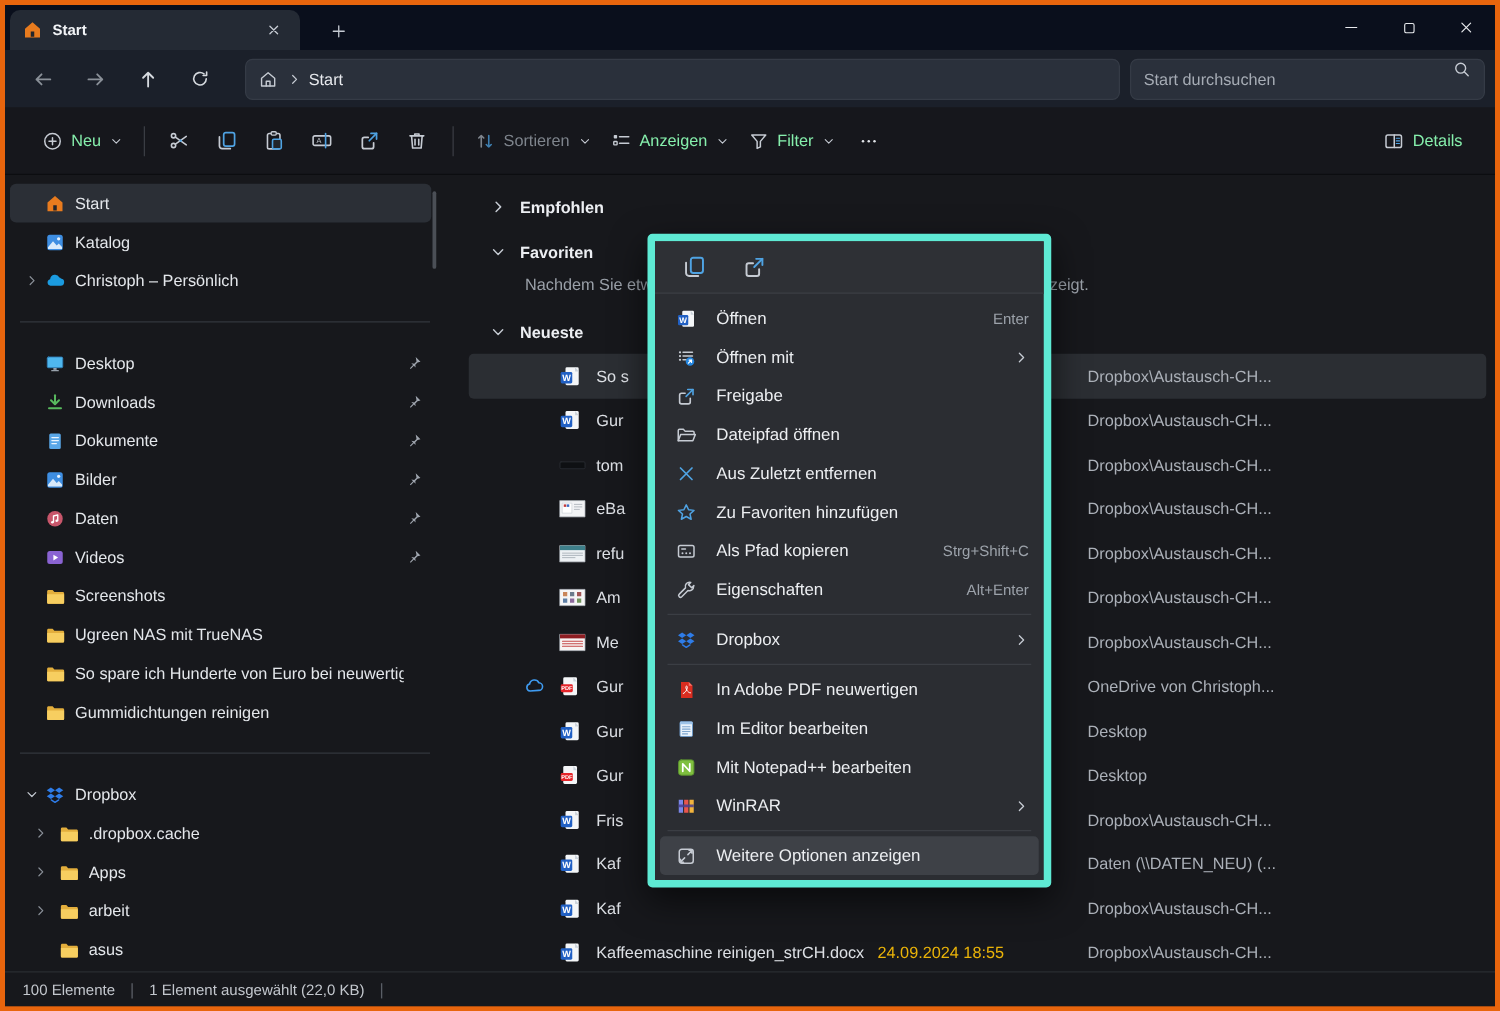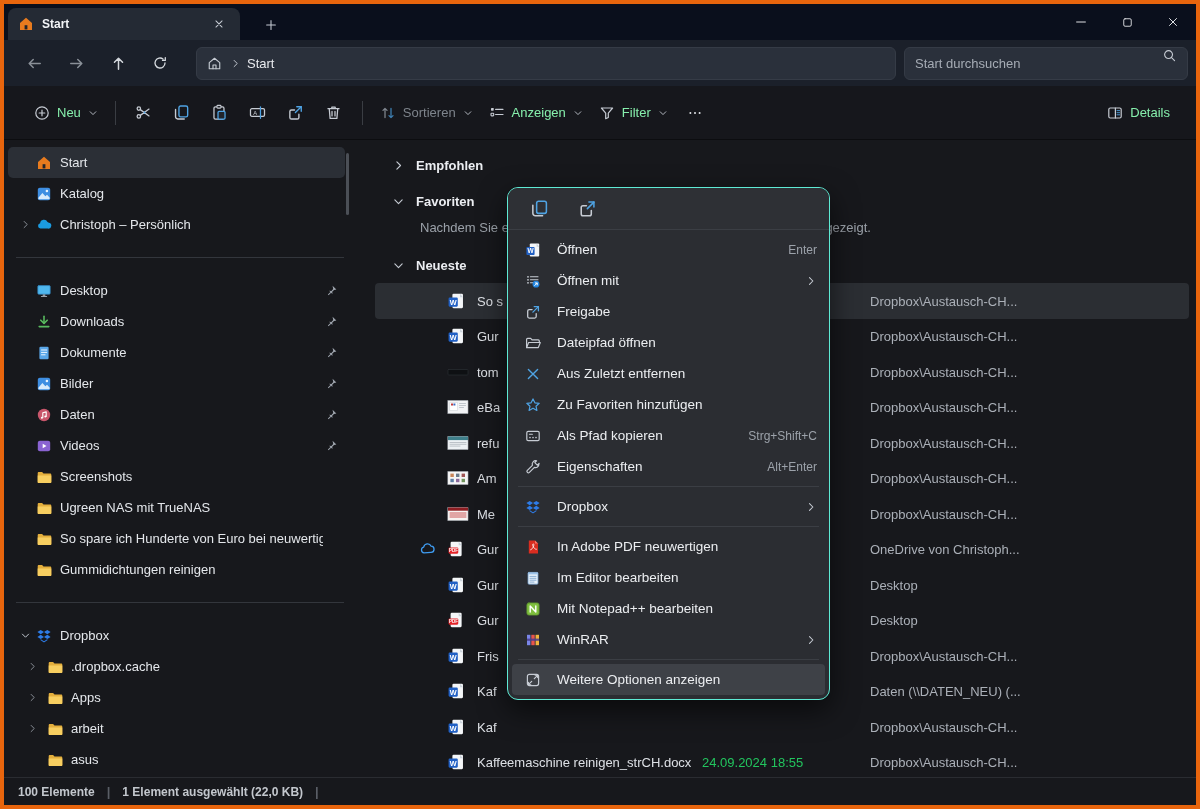--- a/index.html
+++ b/index.html
@@ -74,32 +74,32 @@
   .sec-chev { width:16px; display:flex; justify-content:center; margin-right:10px; }
   .sec-label { color:#ECEEF2; font-size:13px; font-weight:700; }
   .hint { position:absolute; left:54px; top:80px; color:#9BA1A9; font-size:13px; white-space:nowrap; }
   .rows { position:absolute; left:0; right:0; top:143px; }
   .file-row { height:35.5px; margin:0 3px 0 9px; border-radius:4px; position:relative;
               color:#DDE0E5; font-size:13px; }
   .file-row.selected { background:#2B2E33; }
   .fr-cloud { position:absolute; left:44px; top:50%; transform:translateY(-50%); display:flex; }
   .fr-icon  { position:absolute; left:72px; top:50%; transform:translateY(-50%); display:flex; }
   .fr-name  { position:absolute; left:102px; top:50%; transform:translateY(-50%); white-space:nowrap; }
-  .fr-date  { position:absolute; left:327px; top:50%; transform:translateY(-50%); color:#22c55e; white-space:nowrap; }
+  .fr-date  { position:absolute; left:327px; top:50%; transform:translateY(-50%); color:#eab308; white-space:nowrap; }
   .fr-loc   { position:absolute; left:495px; top:50%; transform:translateY(-50%); color:#ABB0B8; white-space:nowrap; }
 
   
   .statusbar { position:absolute; left:0; right:0; bottom:0; height:28px; background:#17181C;
                border-top:1px solid #2A2C31; display:flex; align-items:center; padding:12px 14px;
-               color:#C3C7CD; font-size:12px;font-weight:bold; }
+               color:#C3C7CD; font-size:12px; }
   .st-sep { color:#5A5E66; margin:0 12px; font-size:13px; }
 
   
-  .ctxmenu { position:absolute; left:503px; top:183px; width:323px; background:#2B2D32;
-             border:1px solid #5eead4; border-radius:11px;
+  .ctxmenu { position:absolute; left:514px; top:183px; width:323px; background:#2B2D32;
+             border:6px solid #5eead4; border-radius:4px;
              box-shadow:0 10px 28px rgba(0,0,0,.6); overflow:hidden; z-index:50; }
   .ctx-quick { height:42px; display:flex; align-items:center; gap:22px; padding:0 18px;
                border-bottom:1px solid #3B3E44; background:#2E3035; }
   .ctx-qbtn { width:26px; height:26px; display:flex; align-items:center; justify-content:center; border-radius:4px; }
   .ctx-items { padding:4px 0; }
   .ctx-item { display:flex; align-items:center; height:31px; padding:0 12px 0 15px;
               font-size:13.5px; color:#ECEEF1; }
   .ctx-item.hl { background:#3E4147; margin:0 4px; padding:0 8px 0 11px; border-radius:4px; }
   .ctx-ic { width:20px; display:flex; justify-content:center; margin-right:14px; flex:none; }
   .ctx-label { flex:1; white-space:nowrap; overflow:hidden; }

